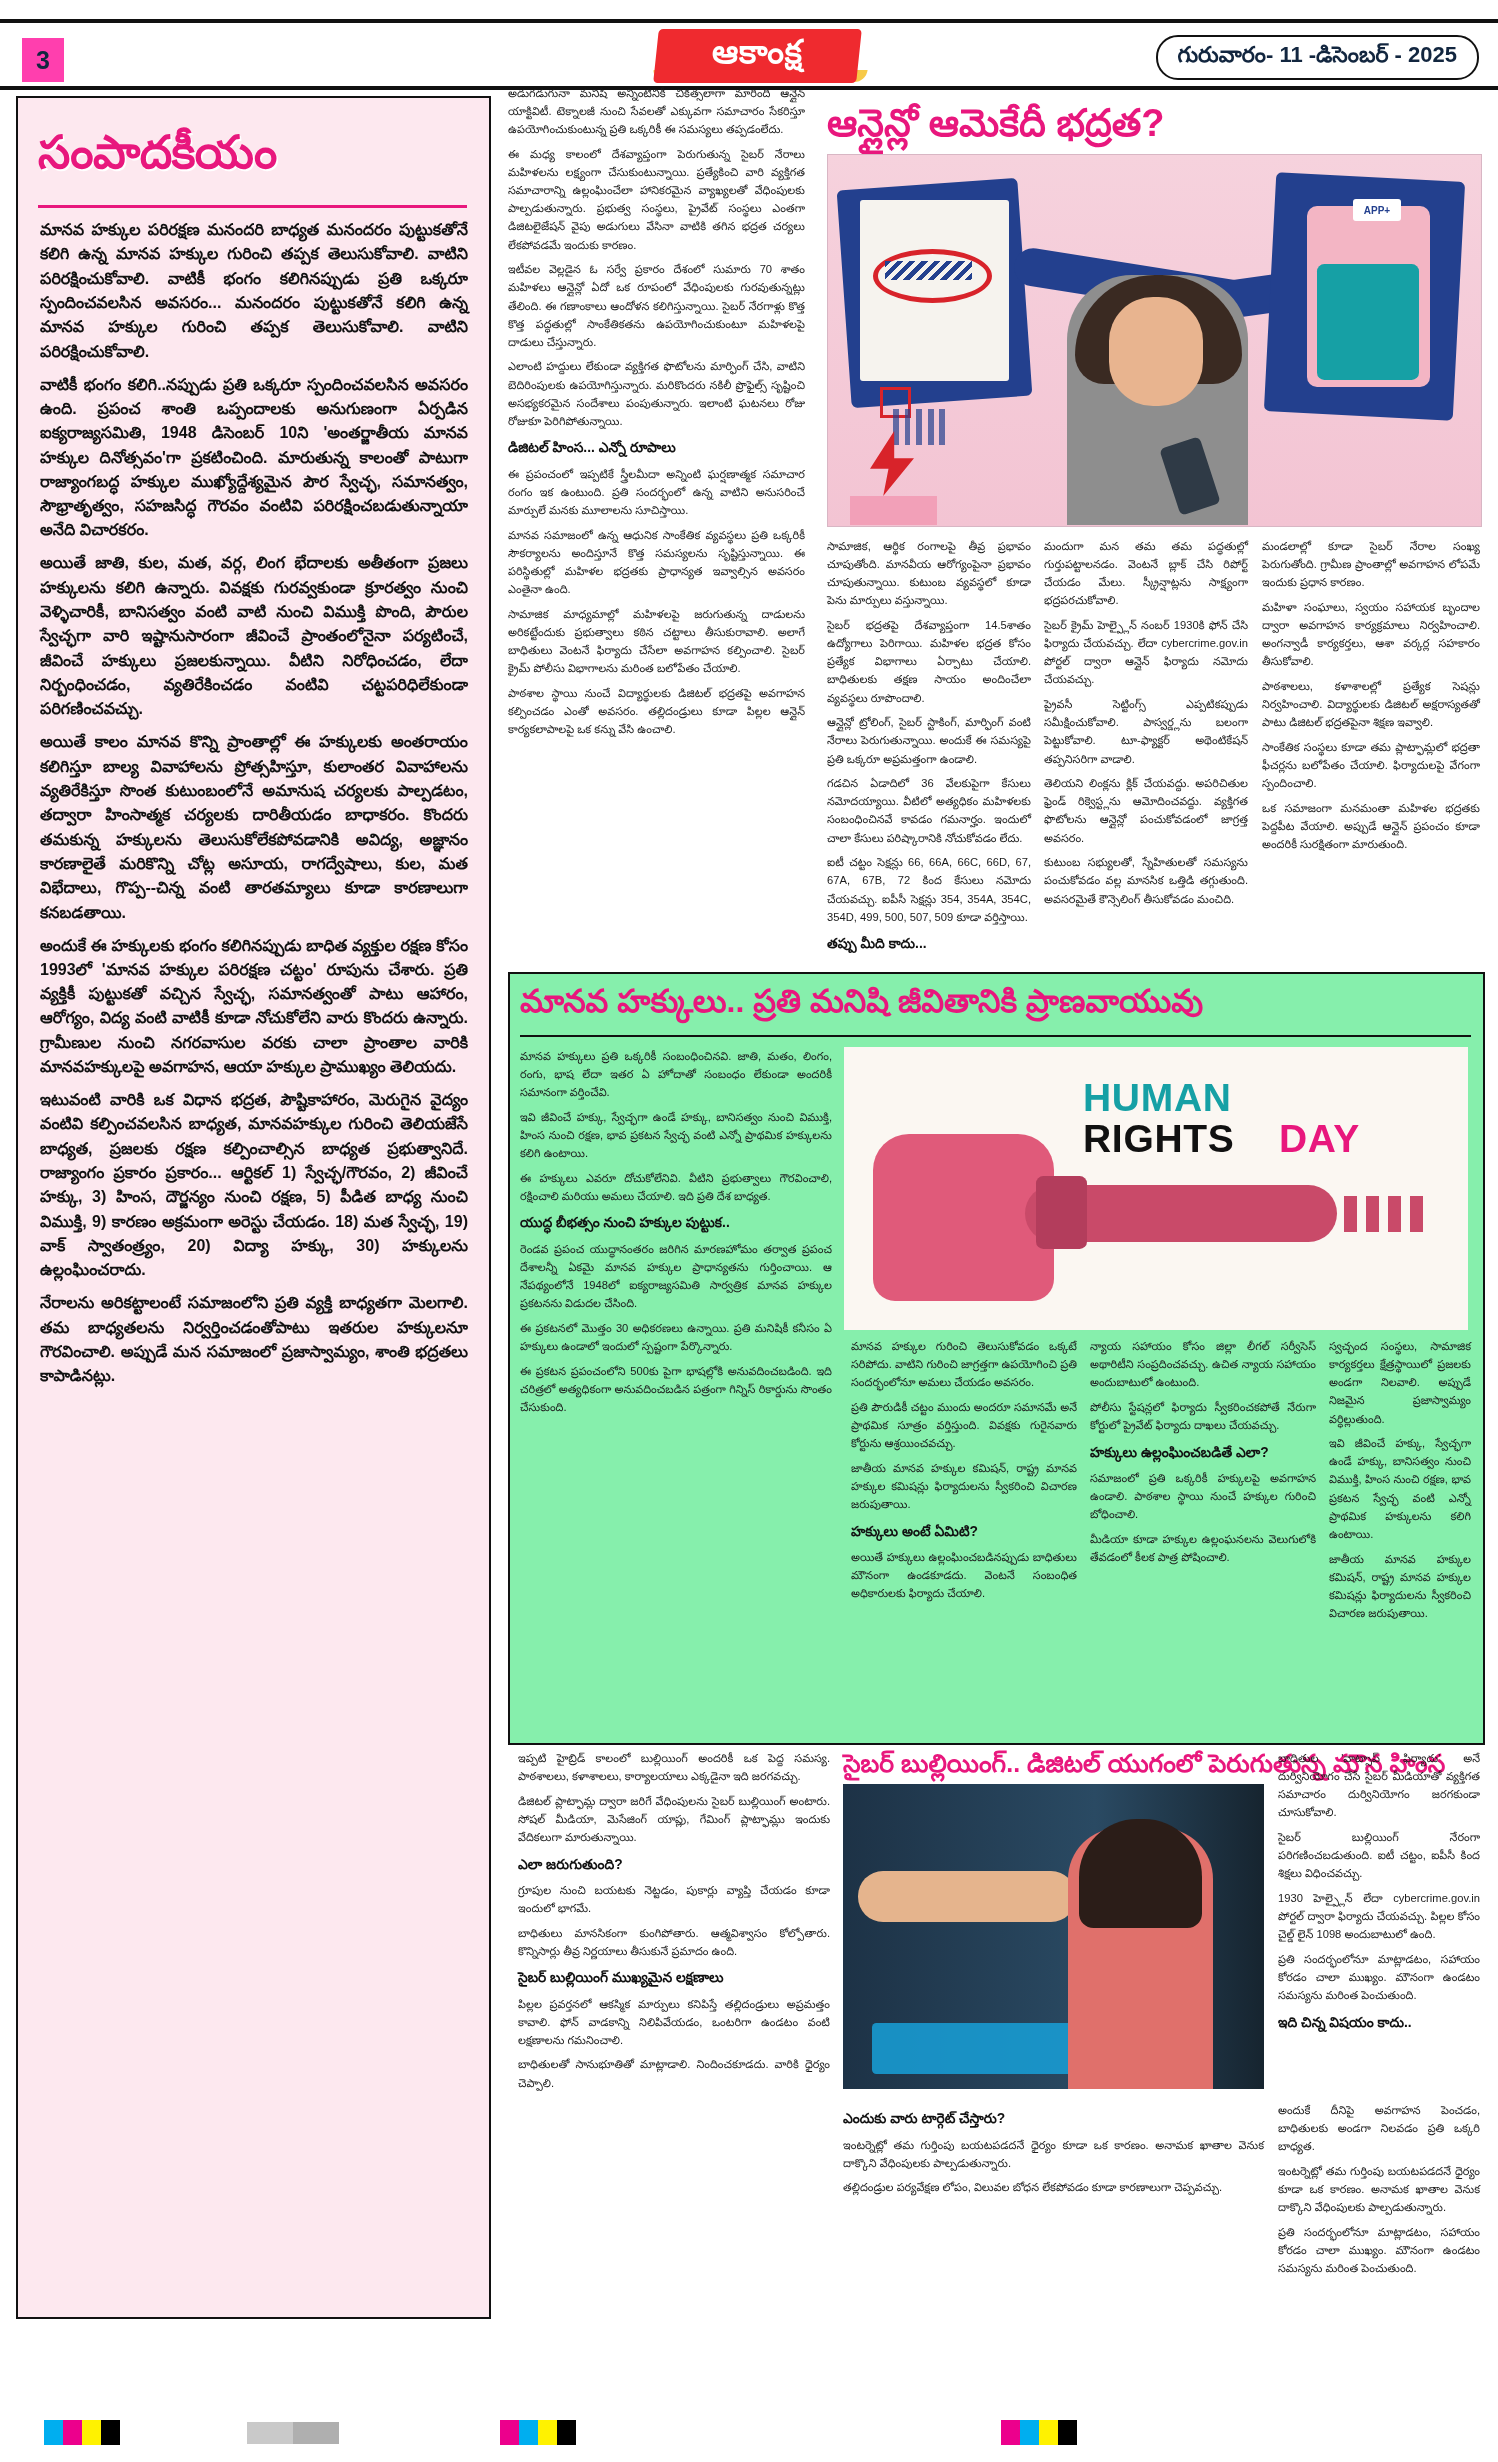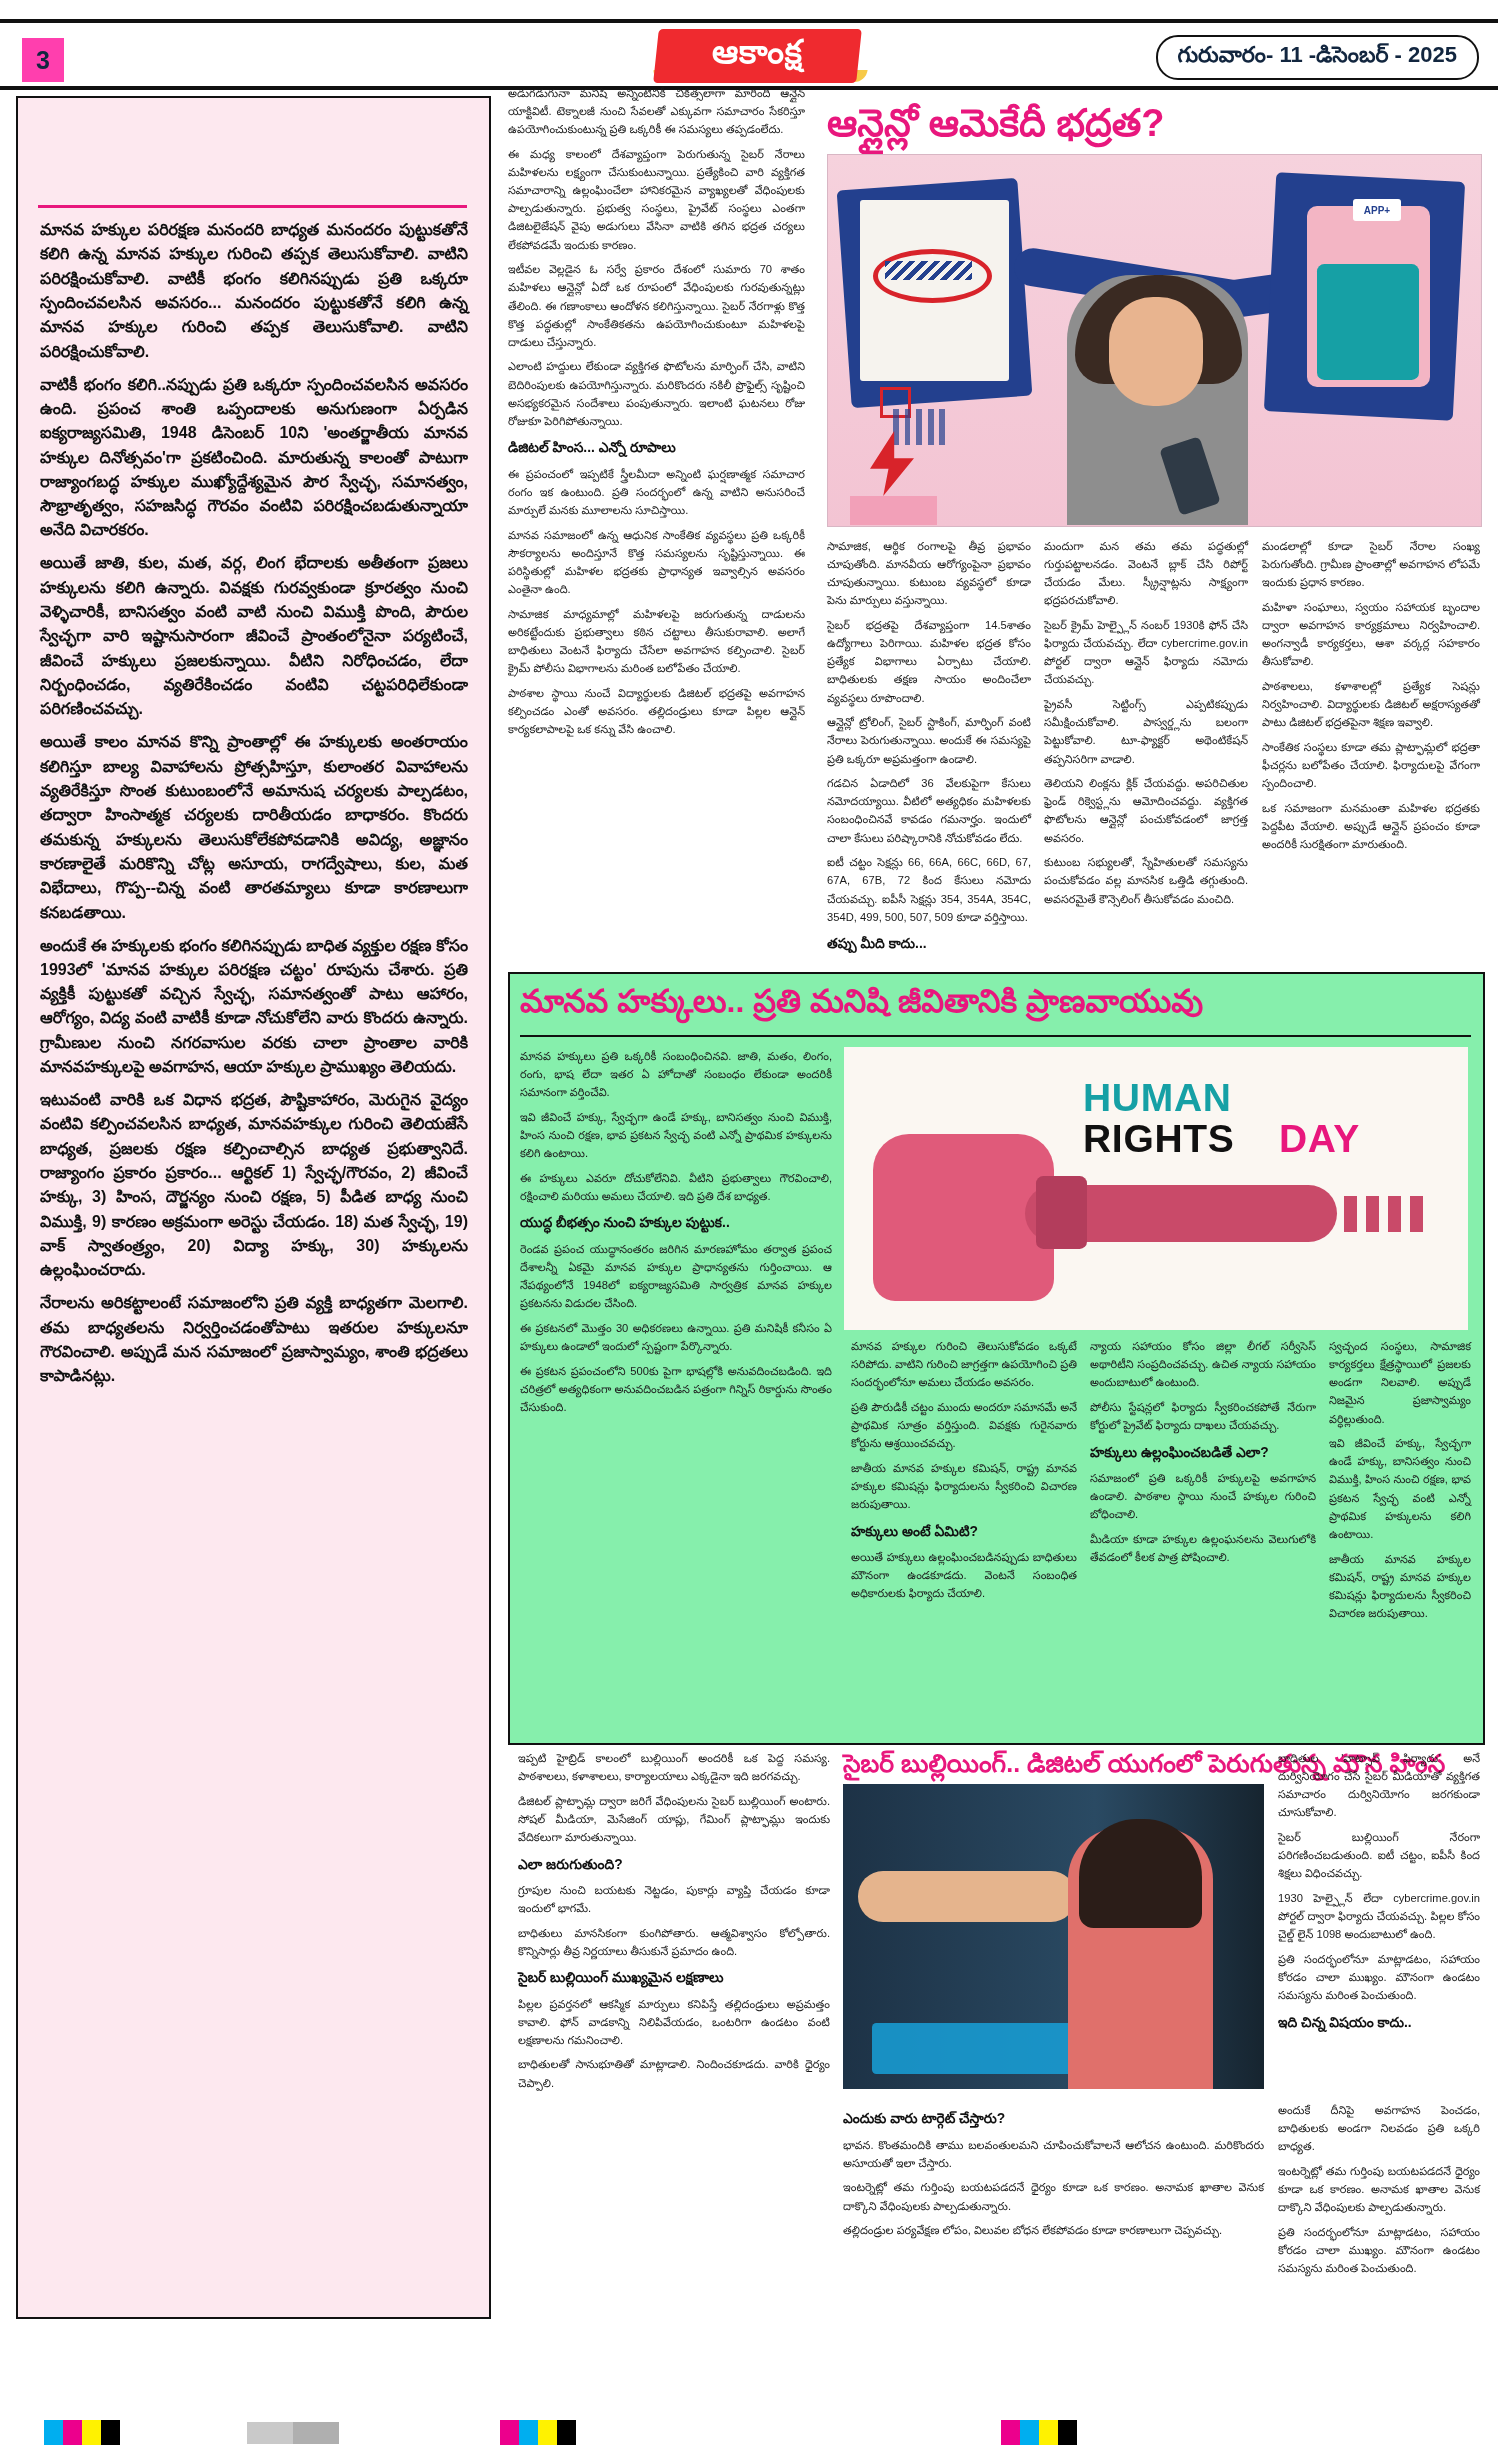--- a/index.html
+++ b/index.html
@@ -111,20 +111,23 @@
     <div class="logo">
       <span>ఆకాంక్ష</span>
     </div>
     <div class="date-pill">
       <span>గురువారం- 11 -డిసెంబర్ - 2025</span>
     </div>
     <div class="mast-rule-bot"></div>
   </div>
 
   <div class="editorial">
+    <div class="edit-head">
+      <span class="t">సంపాదకీయం</span>
+    </div>
     <div class="edit-head-rule"></div>
     <div class="edit-body">
       <p>మానవ హక్కుల పరిరక్షణ మనందరి బాధ్యత మనందరం పుట్టుకతోనే కలిగి ఉన్న మానవ హక్కుల గురించి తప్పక తెలుసుకోవాలి. వాటిని పరిరక్షించుకోవాలి. వాటికీ భంగం కలిగినప్పుడు ప్రతి ఒక్కరూ స్పందించవలసిన అవసరం... మనందరం పుట్టుకతోనే కలిగి ఉన్న మానవ హక్కుల గురించి తప్పక తెలుసుకోవాలి. వాటిని పరిరక్షించుకోవాలి.</p>
       <p>వాటికీ భంగం కలిగి..నప్పుడు ప్రతి ఒక్కరూ స్పందించవలసిన అవసరం ఉంది. ప్రపంచ శాంతి ఒప్పందాలకు అనుగుణంగా ఏర్పడిన ఐక్యరాజ్యసమితి, 1948 డిసెంబర్ 10ని 'అంతర్జాతీయ మానవ హక్కుల దినోత్సవం'గా ప్రకటించింది. మారుతున్న కాలంతో పాటుగా రాజ్యాంగబద్ధ హక్కుల ముఖ్యోద్దేశ్యమైన పౌర స్వేచ్ఛ, సమానత్వం, సౌభ్రాతృత్వం, సహజసిద్ధ గౌరవం వంటివి పరిరక్షించబడుతున్నాయా అనేది విచారకరం.</p>
       <p>అయితే జాతి, కుల, మత, వర్గ, లింగ భేదాలకు అతీతంగా ప్రజలు హక్కులను కలిగి ఉన్నారు. వివక్షకు గురవ్వకుండా క్రూరత్వం నుంచి వెళ్ళిచారికీ, బానిసత్వం వంటి వాటి నుంచి విముక్తి పొంది, పౌరుల స్వేచ్ఛగా వారి ఇష్టానుసారంగా జీవించే ప్రాంతంలోనైనా పర్యటించే, జీవించే హక్కులు ప్రజలకున్నాయి. వీటిని నిరోధించడం, లేదా నిర్బంధించడం, వ్యతిరేకించడం వంటివి చట్టపరిధిలేకుండా పరిగణించవచ్చు.</p>
       <p>అయితే కాలం మానవ కొన్ని ప్రాంతాల్లో ఈ హక్కులకు అంతరాయం కలిగిస్తూ బాల్య వివాహాలను ప్రోత్సహిస్తూ, కులాంతర వివాహాలను వ్యతిరేకిస్తూ సొంత కుటుంబంలోనే అమానుష చర్యలకు పాల్పడటం, తద్వారా హింసాత్మక చర్యలకు దారితీయడం బాధాకరం. కొందరు తమకున్న హక్కులను తెలుసుకోలేకపోవడానికి అవిద్య, అజ్ఞానం కారణాలైతే మరికొన్ని చోట్ల అసూయ, రాగద్వేషాలు, కుల, మత విభేదాలు, గొప్ప--చిన్న వంటి తారతమ్యాలు కూడా కారణాలుగా కనబడతాయి.</p>
       <p>అందుకే ఈ హక్కులకు భంగం కలిగినప్పుడు బాధిత వ్యక్తుల రక్షణ కోసం 1993లో 'మానవ హక్కుల పరిరక్షణ చట్టం' రూపును చేశారు. ప్రతి వ్యక్తికీ పుట్టుకతో వచ్చిన స్వేచ్ఛ, సమానత్వంతో పాటు ఆహారం, ఆరోగ్యం, విద్య వంటి వాటికీ కూడా నోచుకోలేని వారు కొందరు ఉన్నారు. గ్రామీణుల నుంచి నగరవాసుల వరకు చాలా ప్రాంతాల వారికి మానవహక్కులపై అవగాహన, ఆయా హక్కుల ప్రాముఖ్యం తెలియదు.</p>
       <p>ఇటువంటి వారికి ఒక విధాన భద్రత, పౌష్టికాహారం, మెరుగైన వైద్యం వంటివి కల్పించవలసిన బాధ్యత, మానవహక్కుల గురించి తెలియజేసే బాధ్యత, ప్రజలకు రక్షణ కల్పించాల్సిన బాధ్యత ప్రభుత్వానిదే. రాజ్యాంగం ప్రకారం ప్రకారం... ఆర్టికల్ 1) స్వేచ్ఛ/గౌరవం, 2) జీవించే హక్కు, 3) హింస, దౌర్జన్యం నుంచి రక్షణ, 5) పీడిత బాధ్య నుంచి విముక్తి, 9) కారణం అక్రమంగా అరెస్టు చేయడం. 18) మత స్వేచ్ఛ, 19) వాక్ స్వాతంత్ర్యం, 20) విద్యా హక్కు, 30) హక్కులను ఉల్లంఘించరాదు.</p>
       <p>నేరాలను అరికట్టాలంటే సమాజంలోని ప్రతి వ్యక్తి బాధ్యతగా మెలగాలి. తమ బాధ్యతలను నిర్వర్తించడంతోపాటు ఇతరుల హక్కులనూ గౌరవించాలి. అప్పుడే మన సమాజంలో ప్రజాస్వామ్యం, శాంతి భద్రతలు కాపాడినట్లు.</p>
     </div>
@@ -261,21 +264,20 @@
     <div class="cb-c2 body-col">
       <p>బాధితుల 'వాట్సాప్ ఫిర్యాదు' అనే దుర్వినియోగం చేసే సైబర్ మీడియాతో వ్యక్తిగత సమాచారం దుర్వినియోగం జరగకుండా చూసుకోవాలి.</p>
       <p>సైబర్ బుల్లియింగ్ నేరంగా పరిగణించబడుతుంది. ఐటీ చట్టం, ఐపీసీ కింద శిక్షలు విధించవచ్చు.</p>
       <p>1930 హెల్ప్లైన్ లేదా cybercrime.gov.in పోర్టల్ ద్వారా ఫిర్యాదు చేయవచ్చు. పిల్లల కోసం చైల్డ్ లైన్ 1098 అందుబాటులో ఉంది.</p>
       <p>ప్రతి సందర్భంలోనూ మాట్లాడటం, సహాయం కోరడం చాలా ముఖ్యం. మౌనంగా ఉండటం సమస్యను మరింత పెంచుతుంది.</p>
       <div class="subhead">ఇది చిన్న విషయం కాదు..</div>
     </div>
 
     <div class="cb-c3 body-col">
       <div class="subhead">ఎందుకు వారు టార్గెట్ చేస్తారు?</div>
-      <p>భావన. కొంతమందికి తాము బలవంతులమని చూపించుకోవాలనే ఆలోచన ఉంటుంది. మరికొందరు అసూయతో ఇలా చేస్తారు.</p>
       <p>ఇంటర్నెట్లో తమ గుర్తింపు బయటపడదనే ధైర్యం కూడా ఒక కారణం. అనామక ఖాతాల వెనుక దాక్కొని వేధింపులకు పాల్పడుతున్నారు.</p>
       <p>తల్లిదండ్రుల పర్యవేక్షణ లోపం, విలువల బోధన లేకపోవడం కూడా కారణాలుగా చెప్పవచ్చు.</p>
     </div>
 
     <div class="cb-c4 body-col">
       <p>అందుకే దీనిపై అవగాహన పెంచడం, బాధితులకు అండగా నిలవడం ప్రతి ఒక్కరి బాధ్యత.</p>
       <p>ఇంటర్నెట్లో తమ గుర్తింపు బయటపడదనే ధైర్యం కూడా ఒక కారణం. అనామక ఖాతాల వెనుక దాక్కొని వేధింపులకు పాల్పడుతున్నారు.</p>
       <p>ప్రతి సందర్భంలోనూ మాట్లాడటం, సహాయం కోరడం చాలా ముఖ్యం. మౌనంగా ఉండటం సమస్యను మరింత పెంచుతుంది.</p>
     </div>
   </div>

